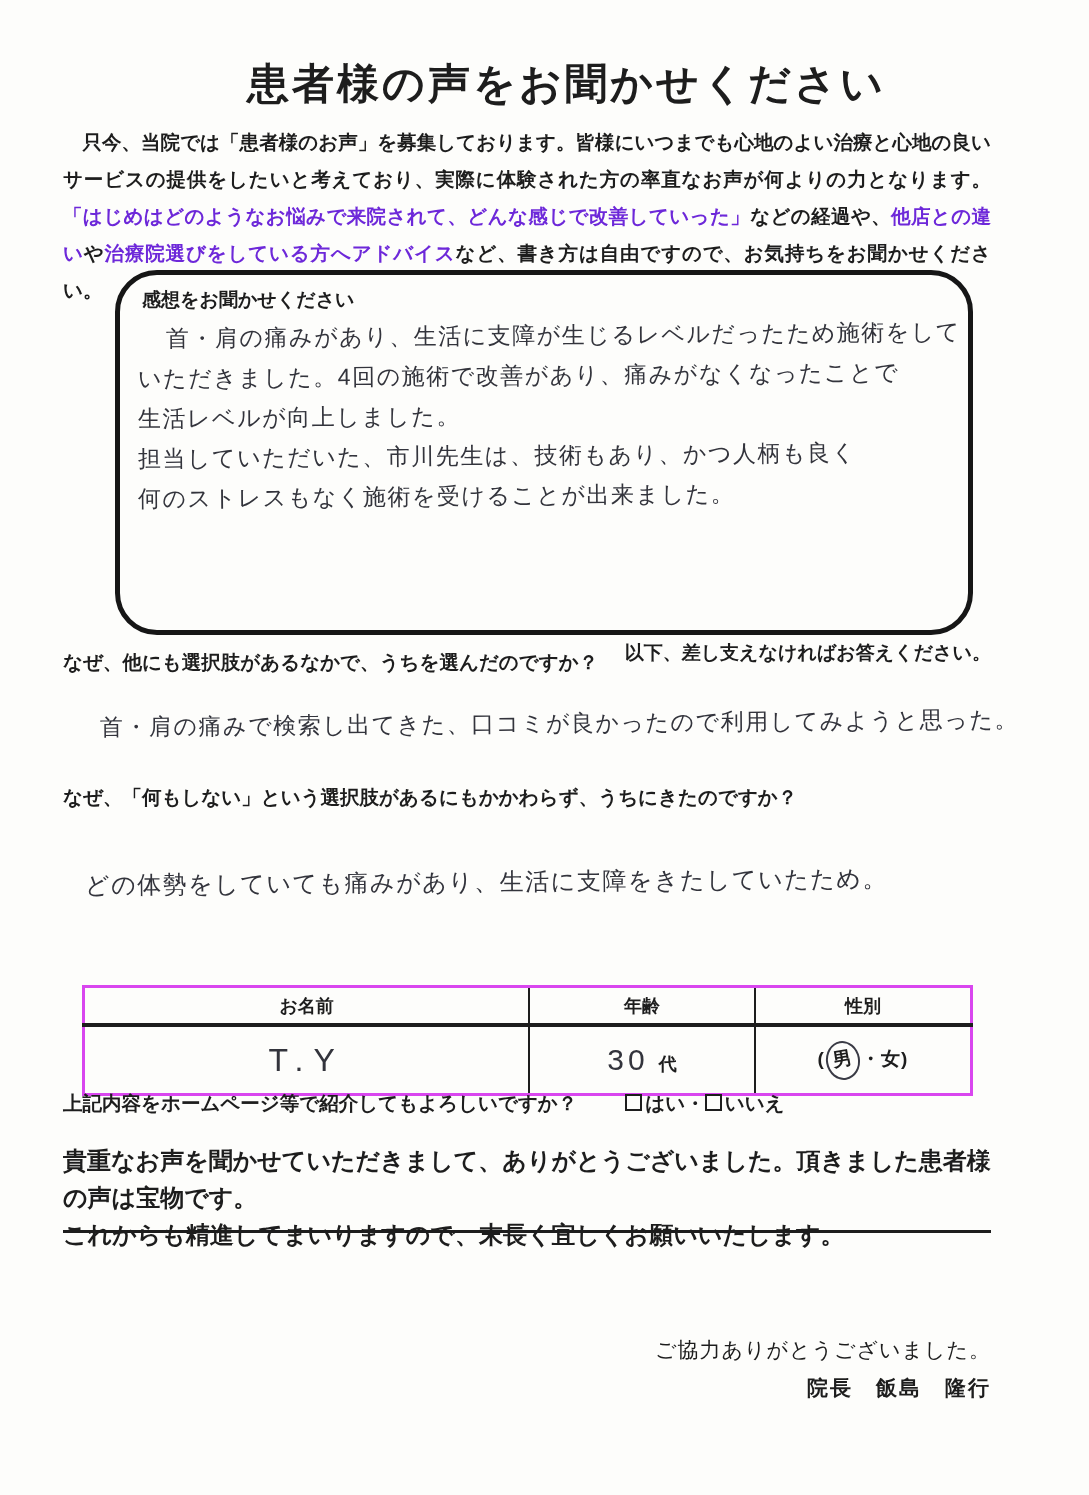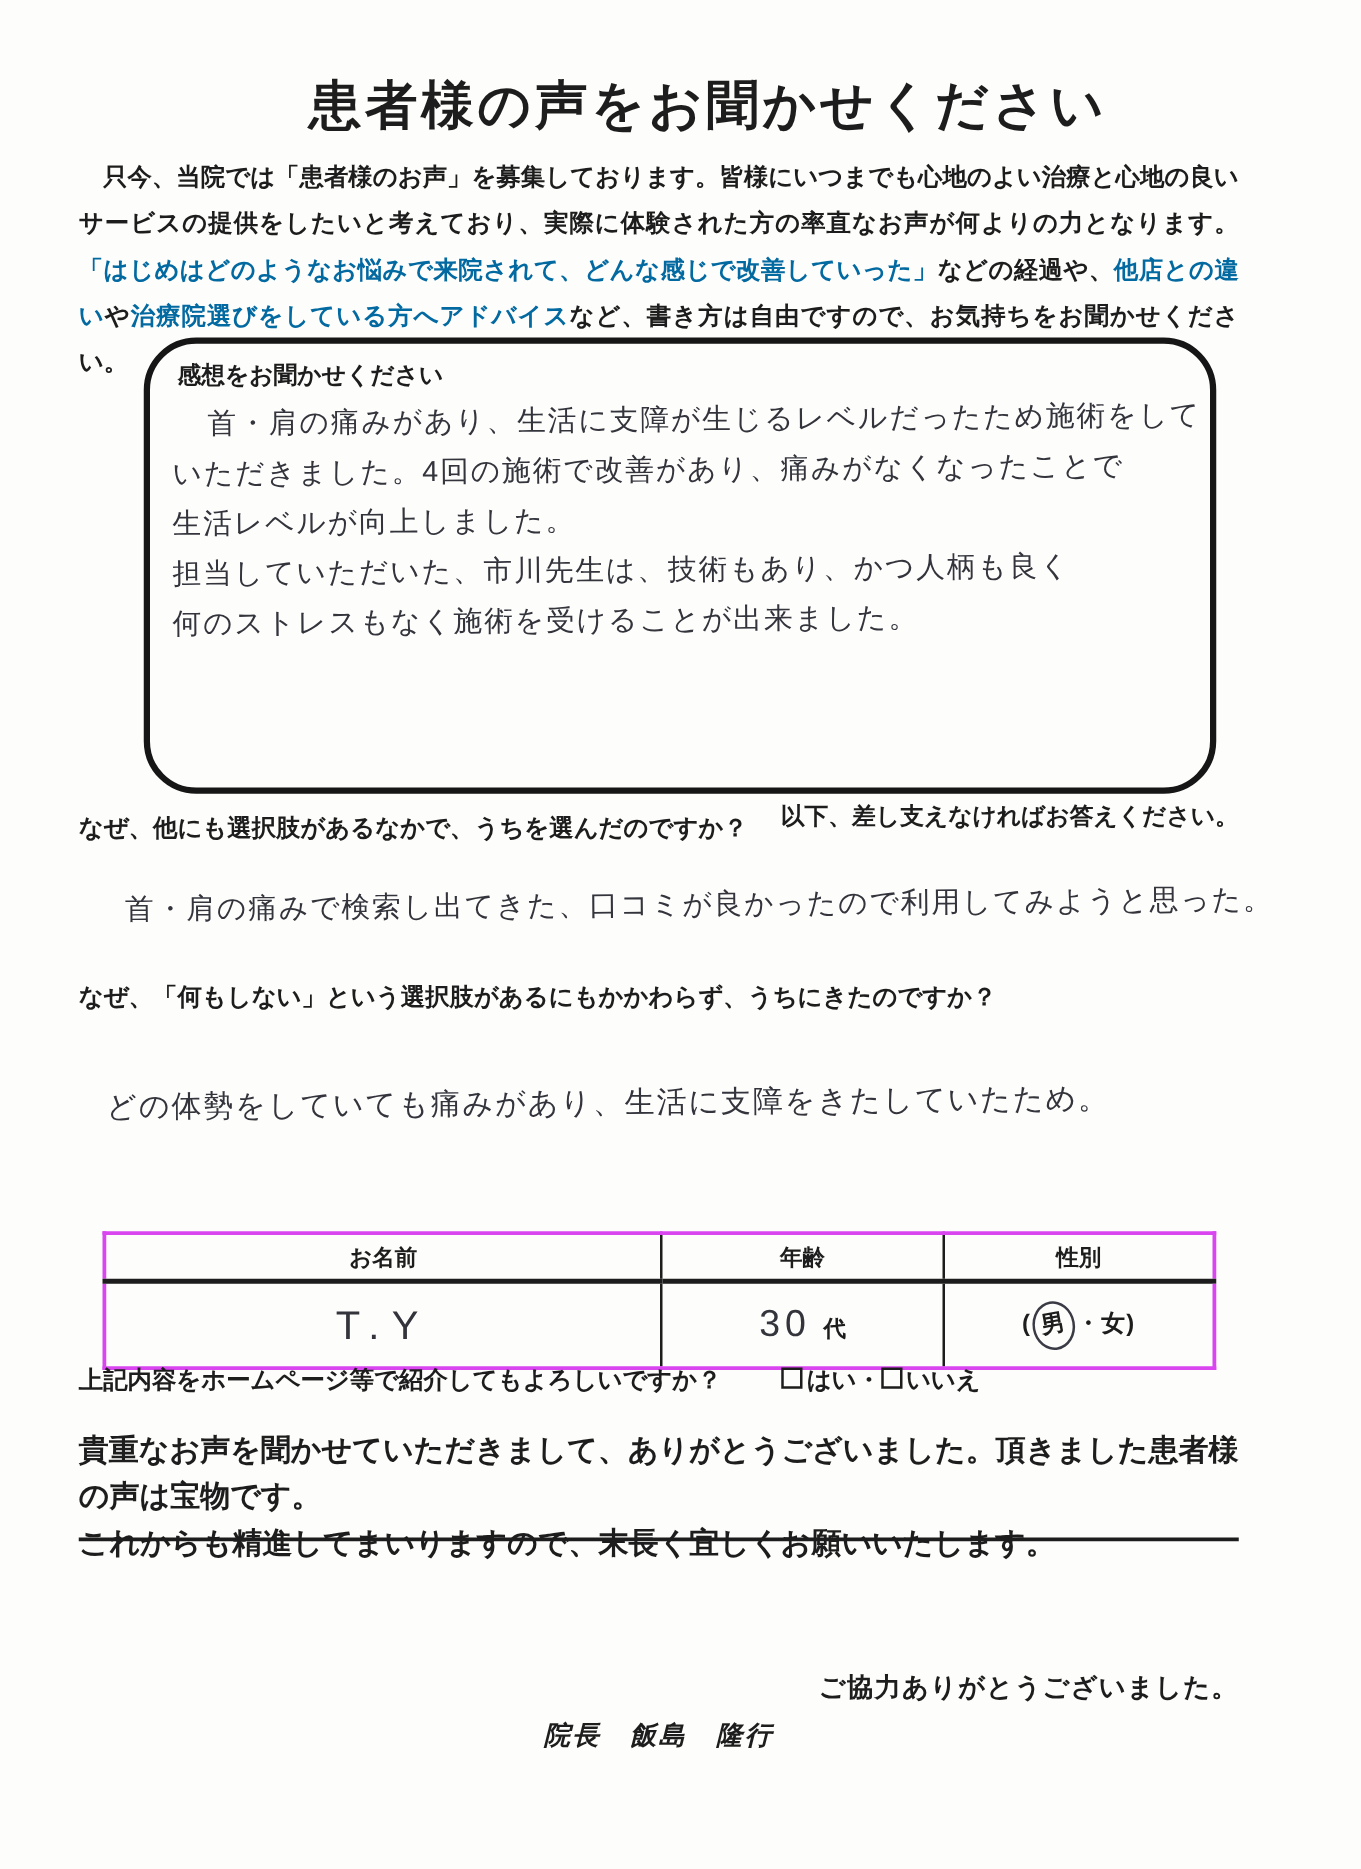--- a/index.html
+++ b/index.html
@@ -11,21 +11,21 @@
   .page {
     position: relative;
     width: 1089px;
     height: 1495px;
     margin: 0 auto;
     background: #fdfdfb;
     color: #1d1d1d;
     overflow: hidden;
   }
   .printed { font-weight: 700; color: #1d1d1d; }
-  .red { color: #0369a1; }
+  .red { color: #6d28d9; }
 
   .title {
     position: absolute;
     top: 56px; left: 0; right: 0;
     text-align: center;
     font-size: 42px;
     font-weight: 700;
     letter-spacing: 3px;
     padding-left: 44px;
   }
@@ -166,32 +166,31 @@
   }
   .privacy1 { top: 1252px; }
   .privacy2 { top: 1289px; }
 
   .closing-thanks {
     position: absolute;
     top: 1336px; left: 63px;
     width: 928px;
     text-align: right;
     font-size: 21px;
-    font-weight: 700;
+    font-weight: 400;
     letter-spacing: 1px;
   }
   .signature {
     position: absolute;
     top: 1374px; left: 63px;
     width: 928px;
-    text-align: center;
+    text-align: right;
     font-size: 21px;
     font-weight: 700;
     letter-spacing: 2px;
-    font-style: italic;
   }
 </style>
 </head>
 <body>
 
 <div class="page">
 
   <div class="title printed">患者様の声をお聞かせください</div>
 
   <div class="intro printed">

